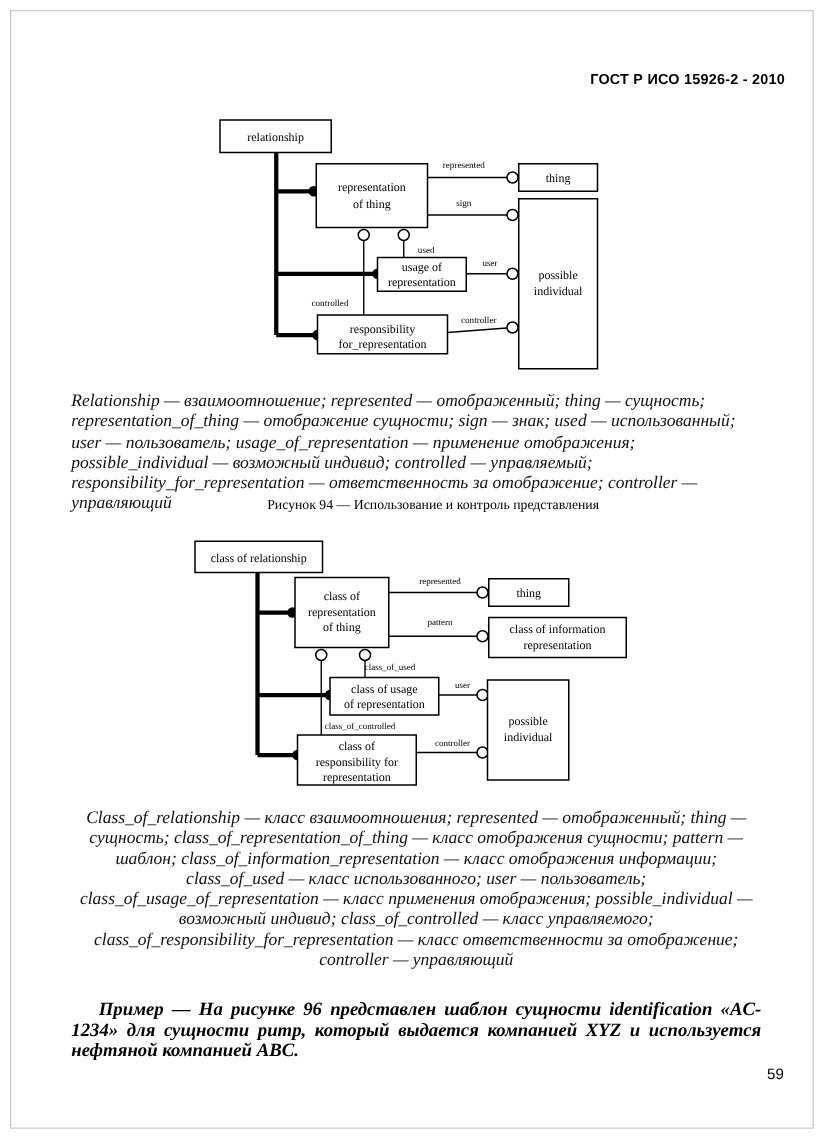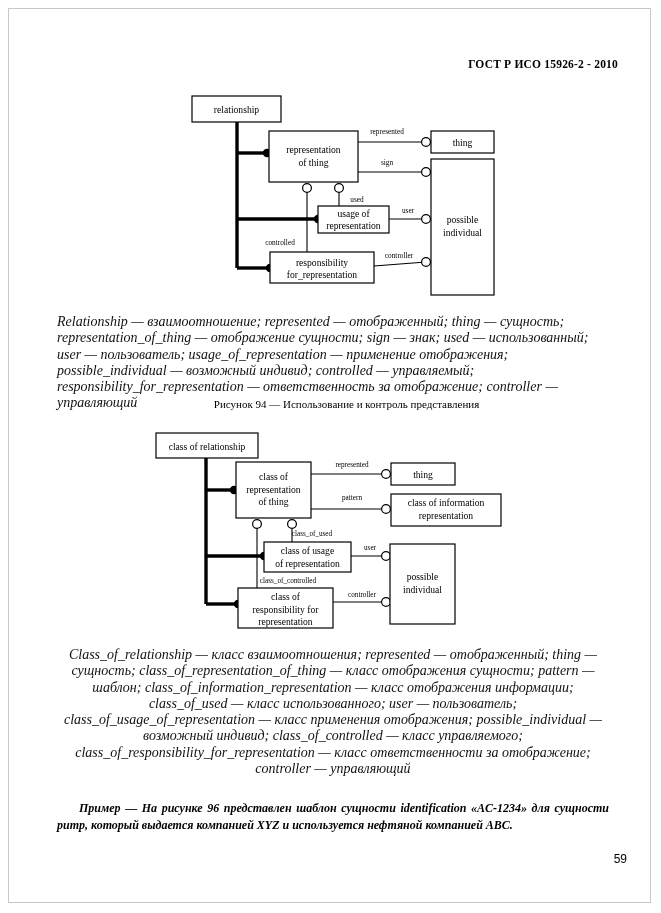--- a/index.html
+++ b/index.html
@@ -25,42 +25,42 @@
   .page-border {
     position: absolute;
     left: 8px; top: 8px;
     width: 643px; height: 895px;
     border: 1px solid #c8c8c8;
     box-sizing: border-box;
     pointer-events: none;
   }
   .doc-header {
     position: absolute;
-    right: 43px;
+    right: 33px;
     top: 58px;
-    font-family: Liberation Serif, serif;
+    font-family: Liberation Sans, sans-serif;
     font-size: 11.5px;
     font-weight: bold;
     letter-spacing: 0.2px;
     white-space: nowrap;
   }
   .page-number {
     position: absolute;
     right: 34px;
     top: 852px;
     font-size: 12px;
     font-family: Liberation Sans, sans-serif;
   }
 
   
   .diagram {
     position: absolute;
     left: 0;
   }
-  #diagram-94 { top: 0; left: 16px; width: 539px; height: 310px; }
+  #diagram-94 { top: 0; left: 0; width: 539px; height: 310px; }
   #diagram-95 { top: 0; left: 0; width: 661px; height: 892px; }
   .diagram svg { display: block; }
 
   
   .legend {
     position: absolute;
     font-family: "Liberation Serif", serif;
     font-style: italic;
     font-size: 14px;
     line-height: 16.3px;
@@ -82,21 +82,21 @@
   #caption-95 { top: 765px; }
 
   .example {
     position: absolute;
     left: 57px;
     top: 800px;
     width: 552px;
     font-family: "Liberation Serif", serif;
     font-style: italic;
     font-weight: bold;
-    font-size: 12px;
+    font-size: 15px;
     line-height: 16.5px;
     text-indent: 22px;
     text-align: justify;
   }
 </style>
 </head>
 <body>
 
 <div class="page">
 

